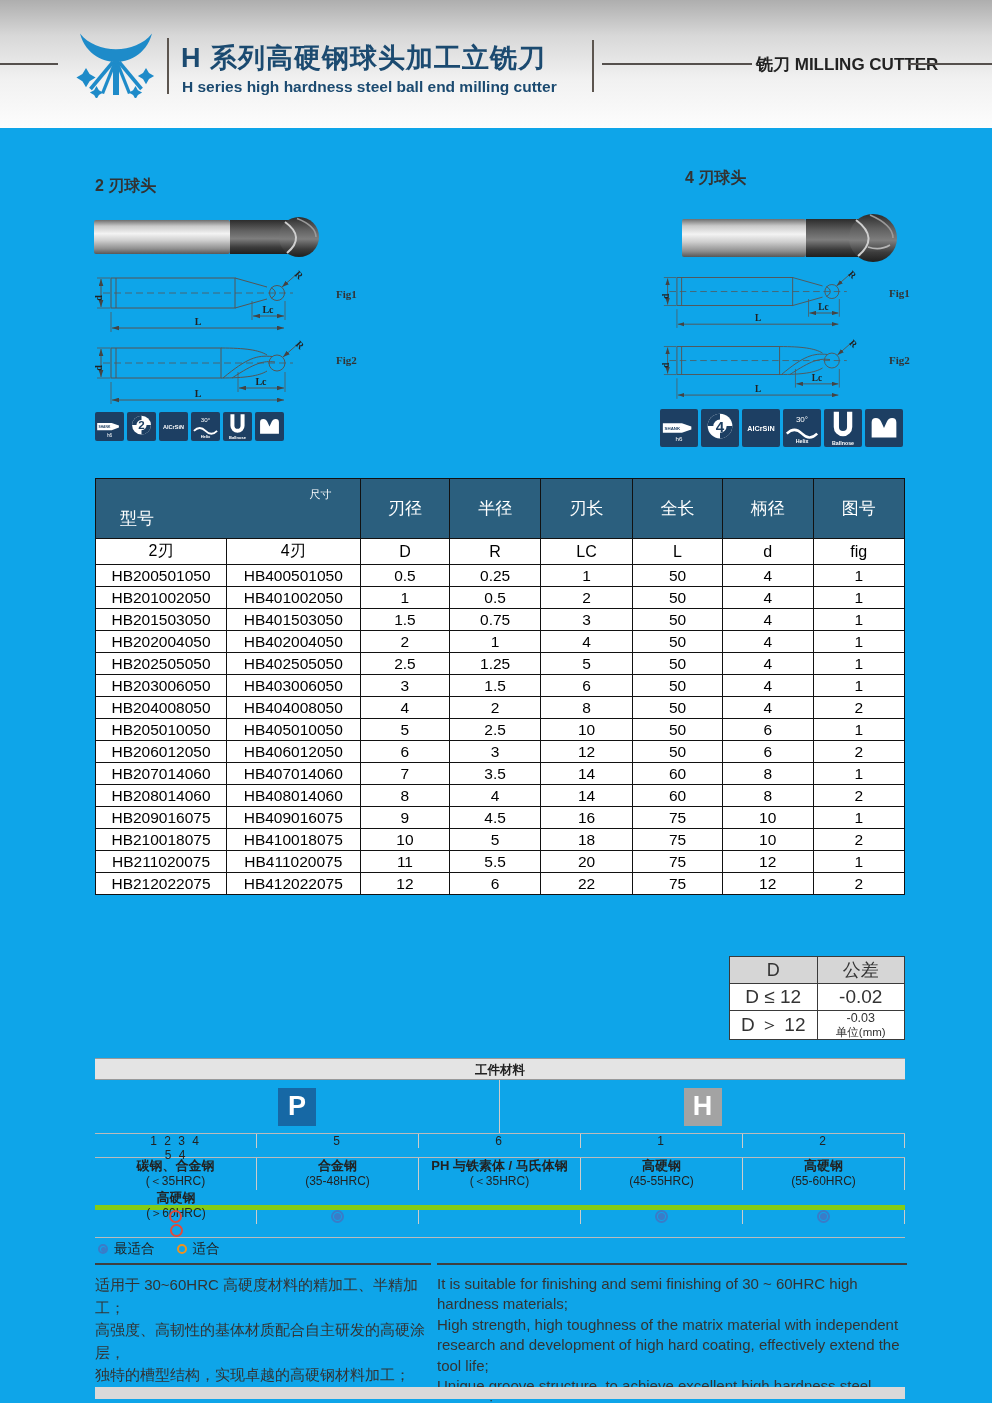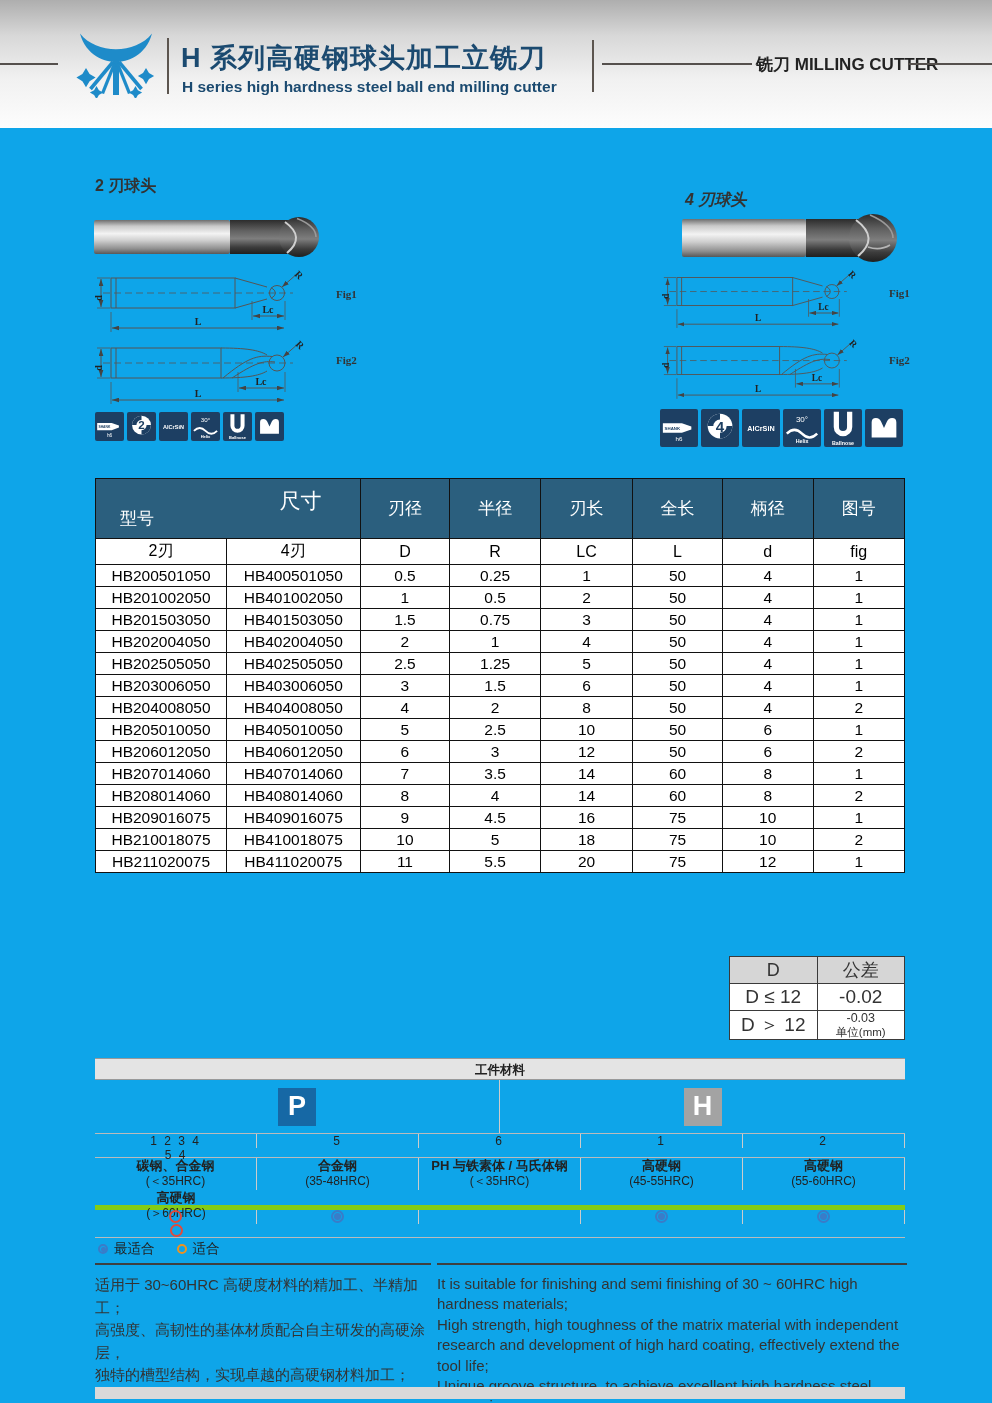--- a/index.html
+++ b/index.html
@@ -18,21 +18,21 @@
   .vbar{position:absolute;width:2px;background:#5c554f;}
   #vbar1{left:167px;top:38px;height:56px;}
   #vbar2{left:592px;top:40px;height:52px;}
   #title-cn{position:absolute;left:181px;top:40px;font-size:27px;font-weight:bold;color:#1b4a70;letter-spacing:1px;white-space:nowrap;}
   #title-en{position:absolute;left:182px;top:78px;font-size:15.5px;font-weight:bold;color:#1b4a70;white-space:nowrap;}
   #corner-label{position:absolute;left:756px;top:53px;font-size:17px;font-weight:bold;color:#222;white-space:nowrap;}
 
   
   .section-heading{position:absolute;font-size:16px;font-weight:bold;color:#333;}
   #heading-left{left:95px;top:176px;}
-  #heading-right{left:685px;top:190px;font-style:italic;}
+  #heading-right{left:685px;top:168px;}
 
   
   .abs{position:absolute;}
   .fig-label{position:absolute;font-size:11px;font-weight:bold;color:#333;font-family:"Liberation Serif","DejaVu Serif",serif;}
   .draw{stroke:#555;stroke-width:1;fill:none;}
   .dim-text{font-size:10px;fill:#222;font-family:"Liberation Serif","DejaVu Serif",serif;font-weight:bold;}
 
   
   .badge-row{position:absolute;display:flex;gap:3px;}
   #badges-left{left:95px;top:412px;}
@@ -41,21 +41,21 @@
   #badges-right .badge{width:38px;height:38px;}
   .badge svg{width:100%;height:100%;display:block;}
 
   
   #spec-table{position:absolute;left:95px;top:478px;width:810px;border-collapse:collapse;table-layout:fixed;}
   #spec-table th,#spec-table td{border:1px solid #111;text-align:center;padding:0;}
   #spec-table thead th{background:#2b5f7e;color:#fff;font-size:17px;font-weight:normal;height:60px;}
   th.diag{position:relative;background:#2b5f7e;
     background-image:linear-gradient(to top right,transparent calc(50% - 1px),#fff calc(50% - 1px),#fff calc(50% + 1px),transparent calc(50% + 1px));}
   th.diag .lbl-bl{position:absolute;left:24px;bottom:8px;font-size:17px;}
-  th.diag .lbl-tr{position:absolute;right:38px;top:8px;font-size:21px;}
+  th.diag .lbl-tr{position:absolute;right:28px;top:8px;font-size:11px;}
   #spec-table .subrow td{height:26px;font-size:16px;color:#000;background:#fff;}
   #spec-table tbody td{height:22px;font-size:15.5px;color:#000;background:#fff;white-space:nowrap;}
 
   
   #tol-table{position:absolute;left:729px;top:956px;width:176px;border-collapse:collapse;table-layout:fixed;}
   #tol-table td{border:1.5px solid #3a3a3a;text-align:center;background:#fff;color:#333;}
   #tol-table .tol-head td{background:#d6d6d6;font-size:18px;height:27px;}
   #tol-table .tol-r td{font-size:19px;height:27px;}
   #tol-table .tol-small{line-height:1.1;}
   #tol-table .tol-small .v{font-size:12.5px;display:block;}
@@ -510,20 +510,30 @@
         <tr>
           <td>HB211020075</td>
           <td>HB411020075</td>
           <td>11</td>
           <td>5.5</td>
           <td>20</td>
           <td>75</td>
           <td>12</td>
           <td>1</td>
         </tr>
+        <tr>
+          <td>HB212022075</td>
+          <td>HB412022075</td>
+          <td>12</td>
+          <td>6</td>
+          <td>22</td>
+          <td>75</td>
+          <td>12</td>
+          <td>2</td>
+        </tr>
       </tbody>
   </table>
 
   <table id="tol-table">
     <tbody>
         <tr class="tol-head">
       <td>D</td>
       <td>公差</td>
     </tr>
     <tr class="tol-r">

